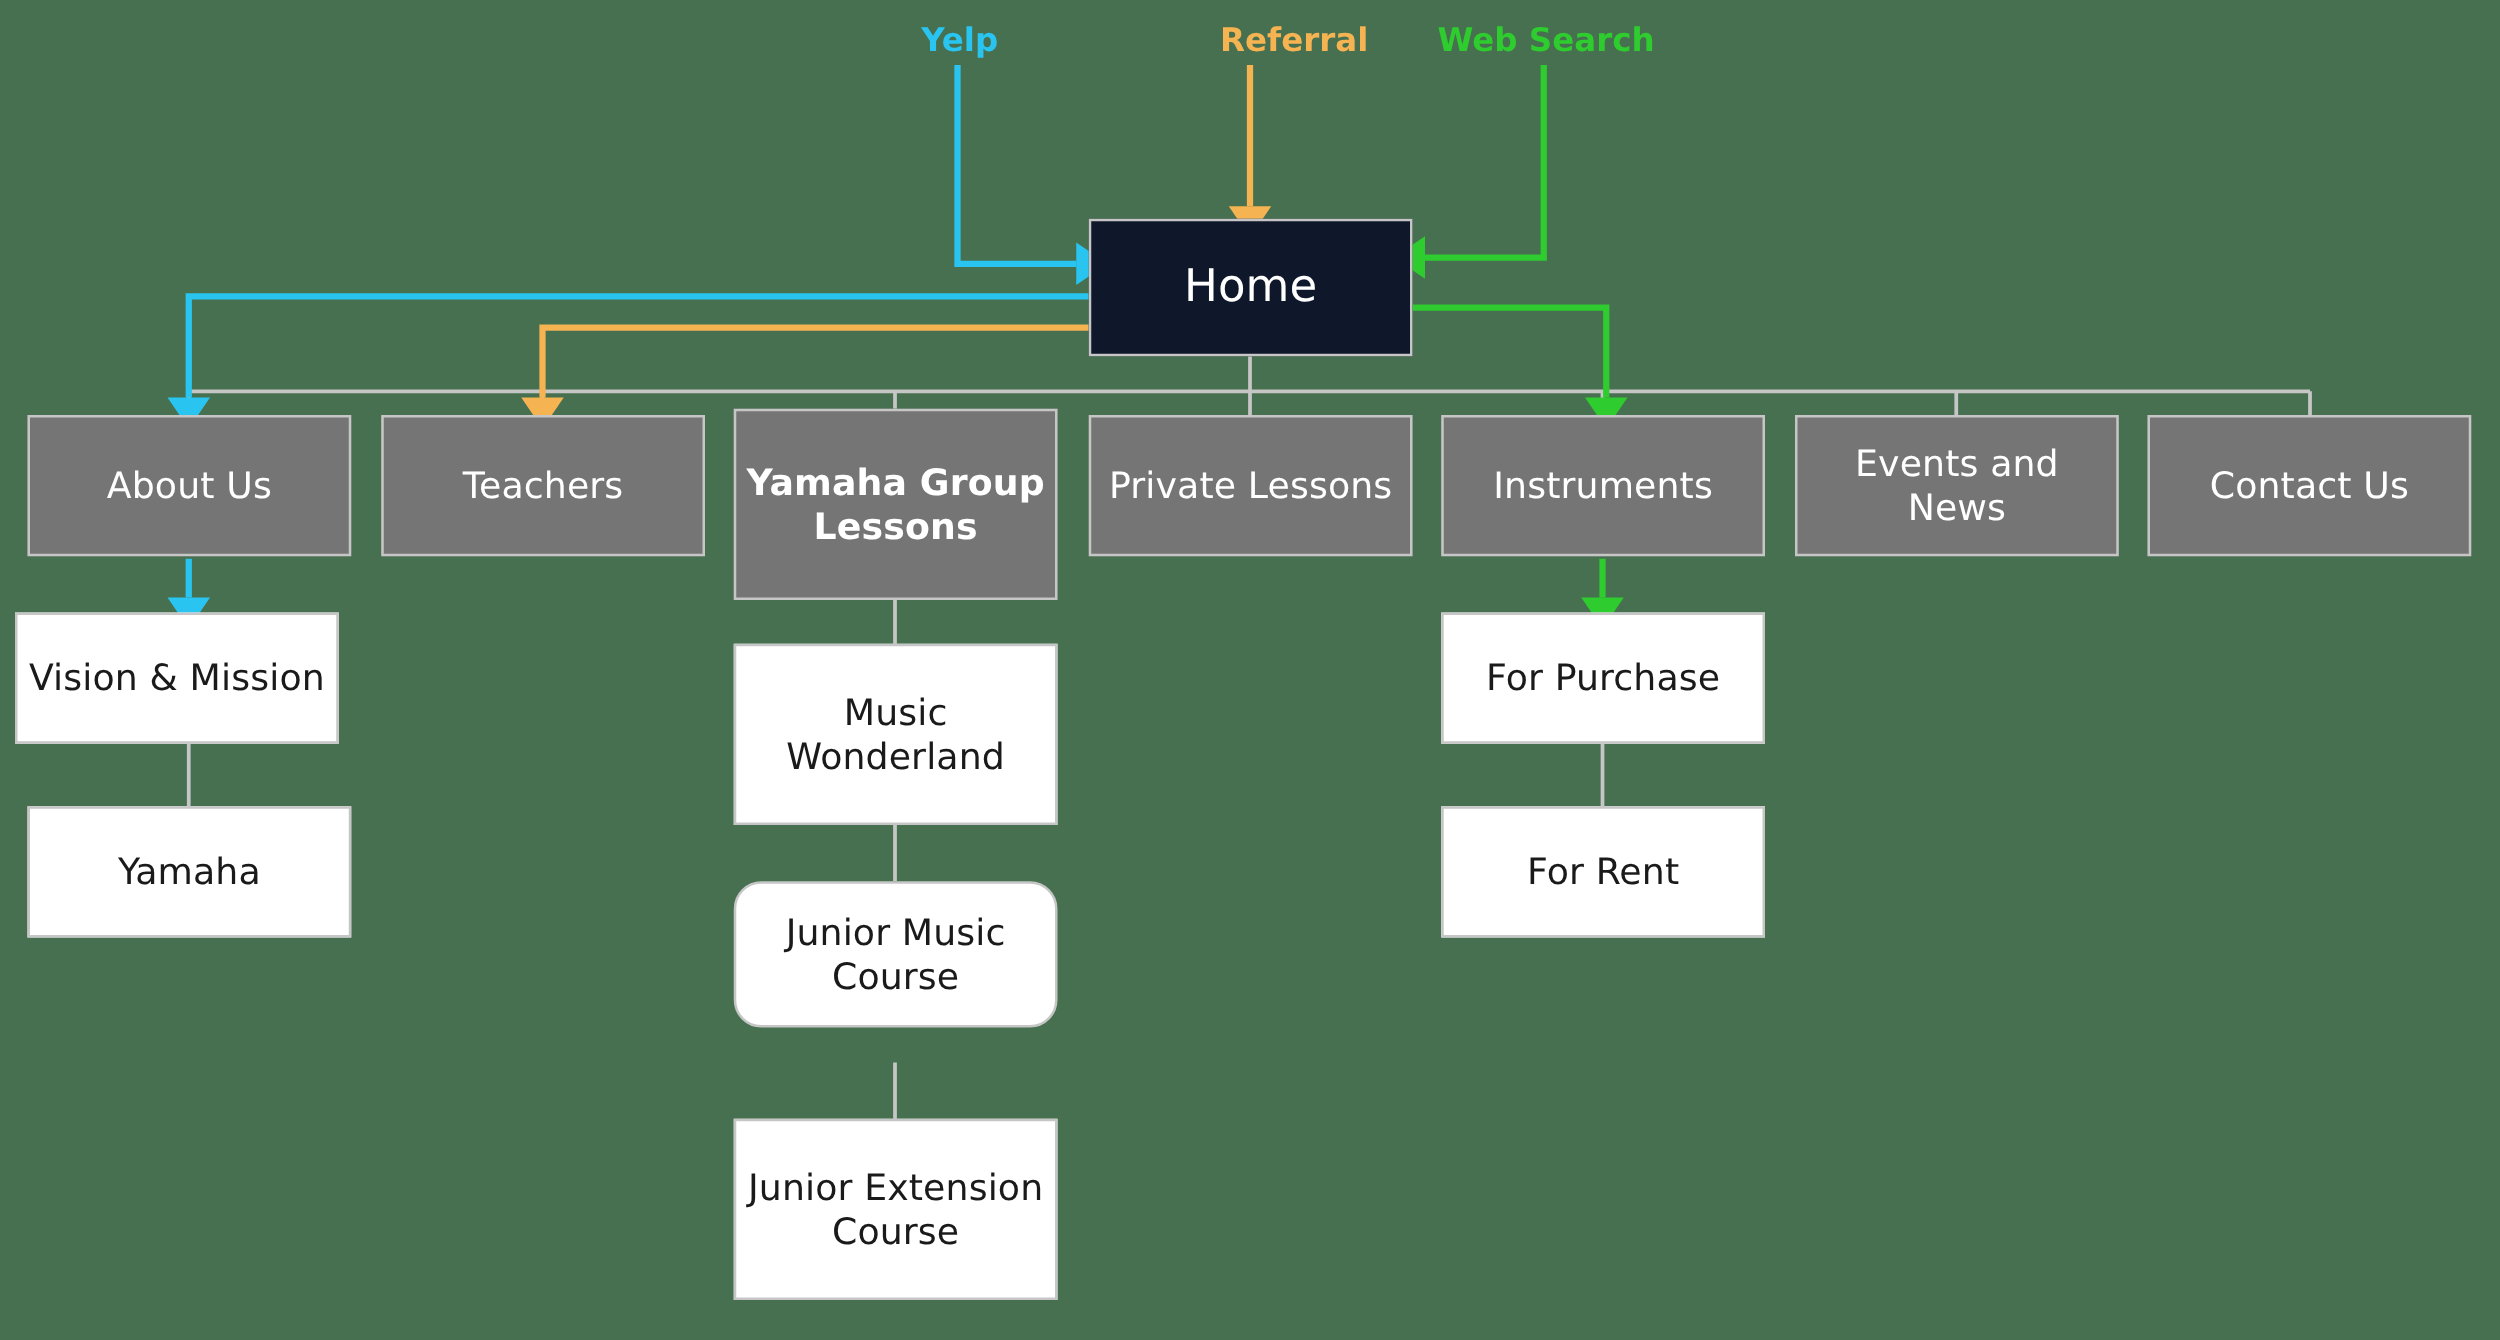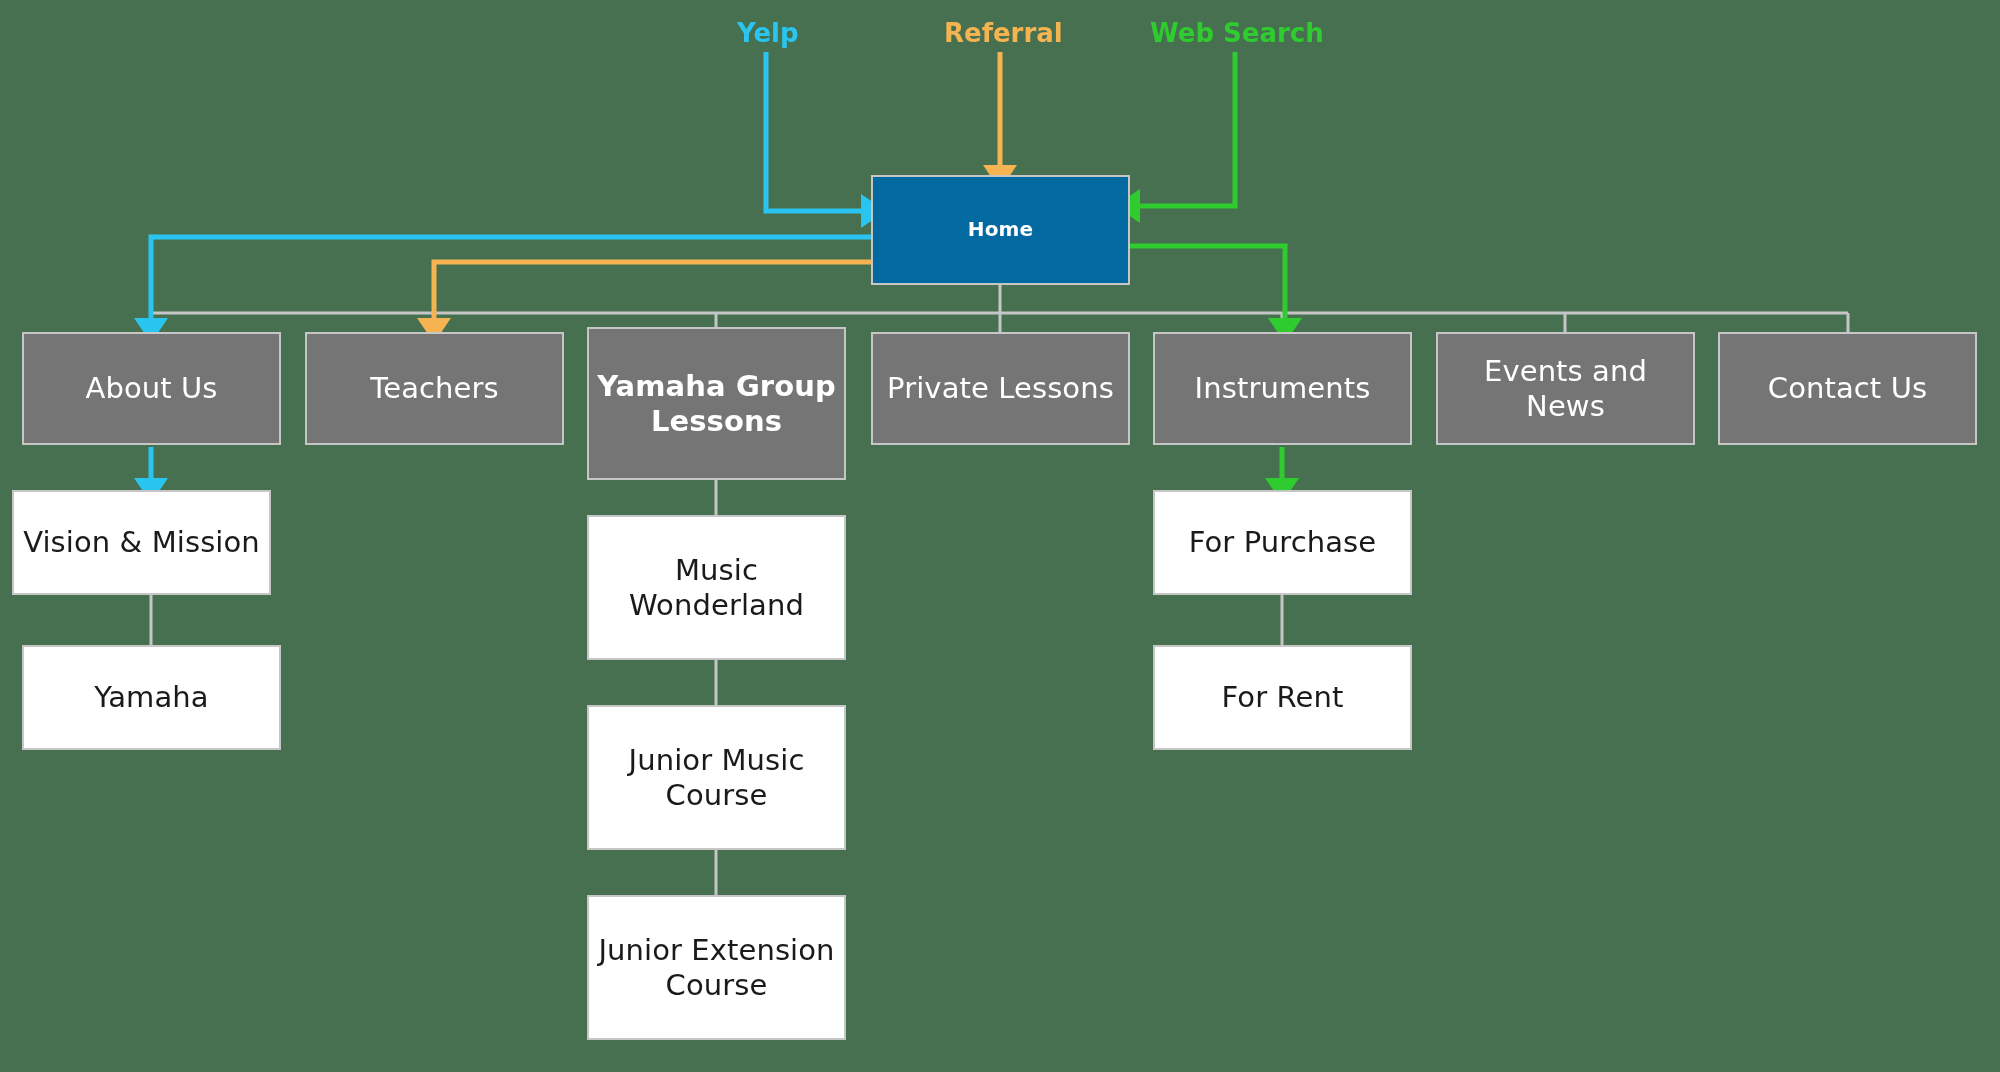--- a/index.html
+++ b/index.html
@@ -32,25 +32,24 @@
     position: absolute;
     box-sizing: border-box;
     display: flex;
     align-items: center;
     justify-content: center;
     text-align: center;
     line-height: 1.18;
     letter-spacing: 0.1px;
   }
   .node-root {
-    background: #0369a1;
+    background: #0f172a;
     border: 2px solid #C6C6C6;
     color: #FFFFFF;
-    font-size: 20px;
-    font-weight: bold;
+    font-size: 36px;
   }
   .node-section {
     background: #757575;
     border: 2px solid #C6C6C6;
     color: #FFFFFF;
     font-size: 29px;
   }
   .node-leaf {
     background: #FFFFFF;
     border: 2px solid #C6C6C6;
@@ -124,21 +123,21 @@
         </g>
         <g>
           <path d="M 1282 447 L 1282 478" fill="none" stroke="#2ECC2E" stroke-width="5" stroke-linecap="butt" stroke-linejoin="miter"></path>
           <polygon points="1265,478 1299,478 1282,503" fill="#2ECC2E"></polygon>
         </g>
       </g>
   </svg>
 
   <div id="source-labels-layer">
       <div class="src-label" style="left: 737px; top: 18px; color: rgb(41, 197, 240);">Yelp</div>
-      <div class="src-label" style="left: 944px; top: 18px; color: rgb(245, 179, 81);">Referral</div>
+      <div class="src-label" style="left: 976px; top: 18px; color: rgb(245, 179, 81);">Referral</div>
       <div class="src-label" style="left: 1150px; top: 18px; color: rgb(46, 204, 46);">Web Search</div>
     </div>
   <div id="nodes-layer">
       <div class="node-box node-root" style="left: 871px; top: 175px; width: 259px; height: 110px;">
         <span class="node-label">Home</span>
       </div>
       <div class="node-box node-section" style="left: 22px; top: 332px; width: 259px; height: 113px;">
         <span class="node-label">About Us</span>
       </div>
       <div class="node-box node-section" style="left: 305px; top: 332px; width: 259px; height: 113px;">
@@ -163,21 +162,21 @@
       <div class="node-box node-leaf" style="left: 12px; top: 490px; width: 259px; height: 105px;">
         <span class="node-label">Vision &amp; Mission</span>
       </div>
       <div class="node-box node-leaf" style="left: 22px; top: 645px; width: 259px; height: 105px;">
         <span class="node-label">Yamaha</span>
       </div>
       <div class="node-box node-leaf" style="left: 587px; top: 515px; width: 259px; height: 145px;">
         <span class="node-label">Music
 Wonderland</span>
       </div>
-      <div class="node-box node-leaf" style="left: 587px; top: 705px; width: 259px; height: 145px;">
+      <div class="node-box node-leaf" style="left: 587px; top: 705px; width: 259px; height: 117px; border-radius: 22px;">
         <span class="node-label">Junior Music
 Course</span>
       </div>
       <div class="node-box node-leaf" style="left: 587px; top: 895px; width: 259px; height: 145px;">
         <span class="node-label">Junior Extension
 Course</span>
       </div>
       <div class="node-box node-leaf" style="left: 1153px; top: 490px; width: 259px; height: 105px;">
         <span class="node-label">For Purchase</span>
       </div>

